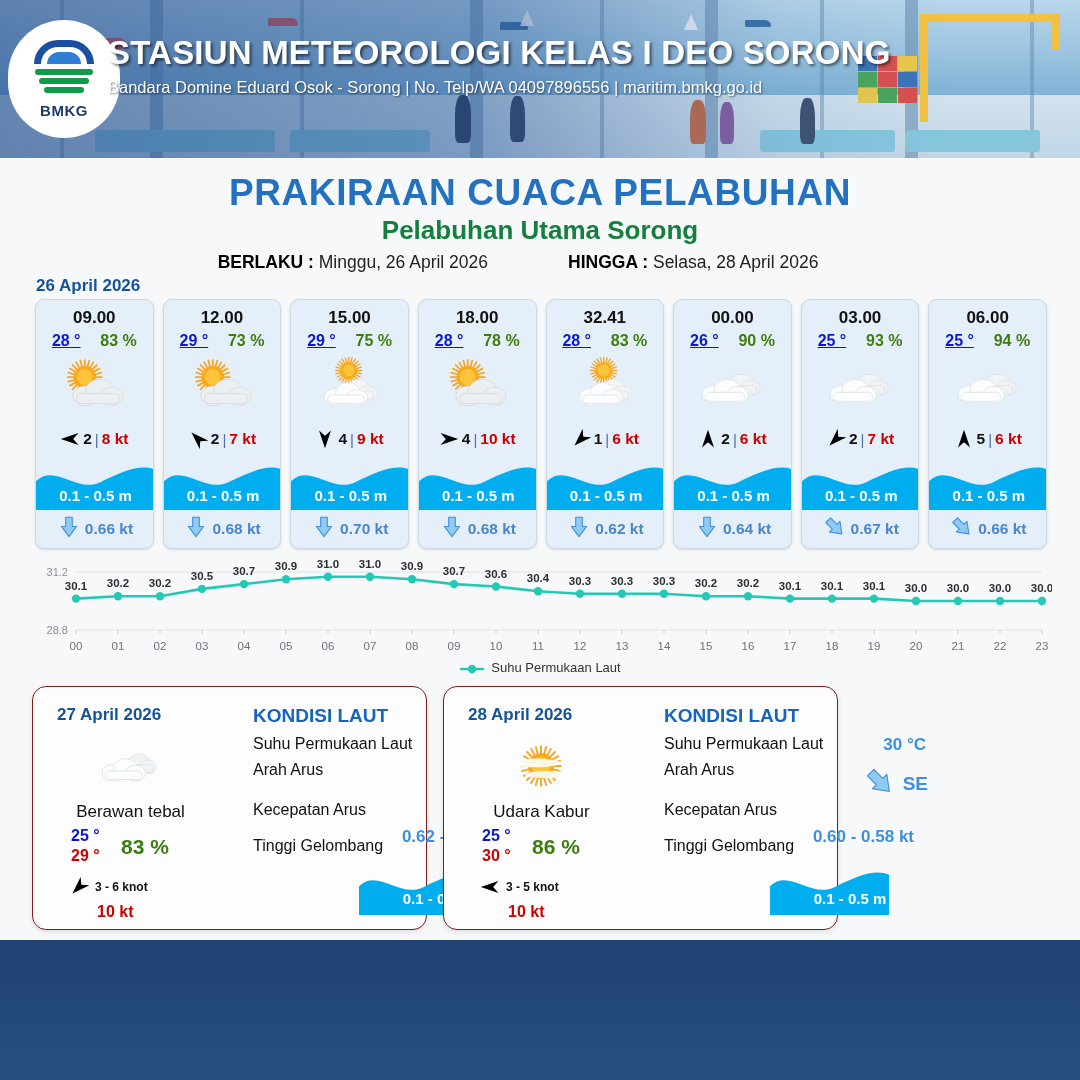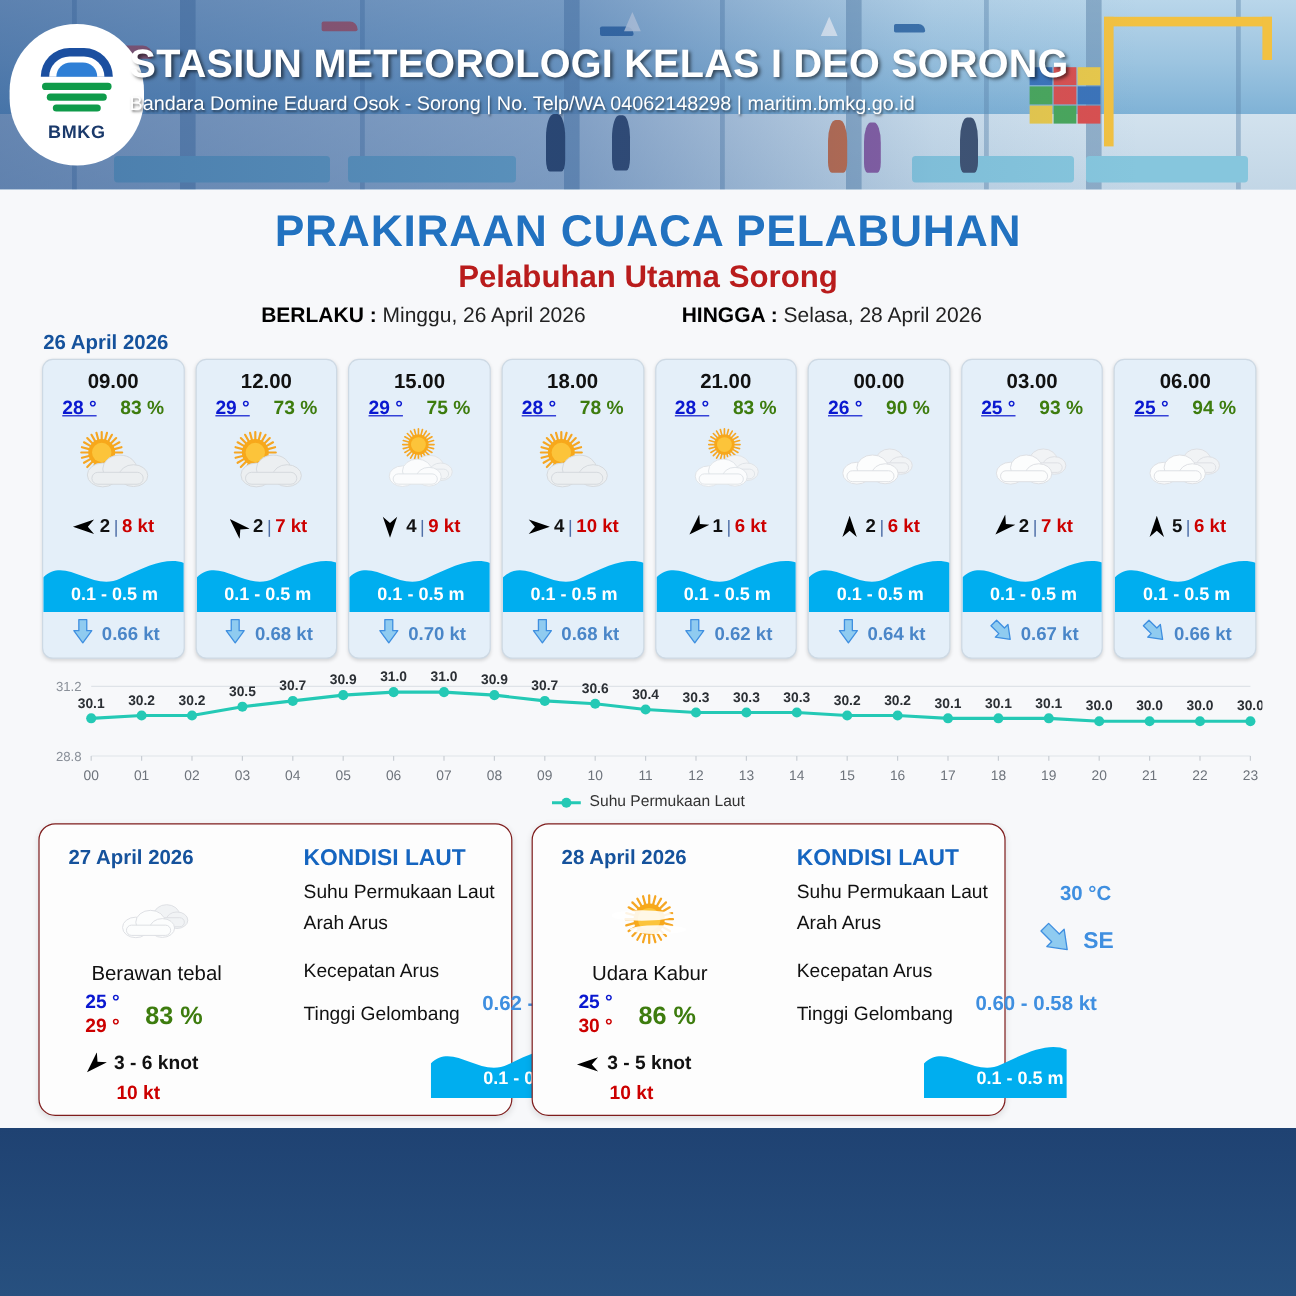--- a/index.html
+++ b/index.html
@@ -64,21 +64,21 @@
   .hdr-line3 { font-size:16.5px; margin-top:6px; text-shadow:1px 1px 2px rgba(0,0,0,.5); }
 
   
   .title-main {
     position:absolute; left:0; top:172px; width:1080px; text-align:center;
     font-size:37px; font-weight:bold; color:#2272c0; letter-spacing:.6px;
     text-shadow:1px 1px 1px rgba(255,255,255,.9);
   }
   .title-sub {
     position:absolute; left:0; top:215px; width:1080px; text-align:center;
-    font-size:26px; font-weight:bold; color:#b91c1c;
+    font-size:26px; font-weight:bold; color:#15803d;
   }
   .valid-row {
     position:absolute; left:0; top:252px; width:1036px;
     display:flex; justify-content:center; gap:80px; font-size:17.5px; color:#222;
   }
   .valid-row b { color:#000; }
 
   
   .date-label {
     position:absolute; left:36px; top:276px;
@@ -131,21 +131,21 @@
   .dc-date { position:absolute; left:24px; top:18px; font-size:17px; font-weight:bold; color:#15529c; }
   .dc-icon { position:absolute; left:52px; top:48px; width:90px; height:62px;
              display:flex; align-items:center; justify-content:center;}
   .dc-cond { position:absolute; left:0; top:115px; width:195px; text-align:center;
              font-size:17px; color:#111; }
   .dc-temps { position:absolute; left:38px; top:140px; }
   .dc-tmin { font-size:16px; font-weight:bold; color:#0a18d0; }
   .dc-tmax { font-size:16px; font-weight:bold; color:#cc0000; margin-top:2px;}
   .dc-hum { position:absolute; left:88px; top:148px; font-size:21px; font-weight:bold; color:#3d7c0e; }
   .dc-wind { position:absolute; left:36px; top:190px; display:flex; align-items:center; gap:6px; }
-  .dc-wind-txt { font-size:16px; font-weight:bold; color:#111; }
+  .dc-wind-txt { font-size:12px; font-weight:bold; color:#111; }
   .dc-gust { position:absolute; left:64px; top:216px; font-size:16px; font-weight:bold; color:#cc0000; }
 
   .dc-right { position:absolute; left:208px; top:18px; width:284px; height:212px; }
   .dc-kl { font-size:19px; font-weight:bold; color:#1565c0; margin-left:12px; }
   .dc-row { display:flex; align-items:center; margin-left:12px; margin-top:8px; }
   .dc-row-lbl { font-size:16px; color:#111; }
   .dc-sst { position:absolute; right:10px; top:30px; font-size:17px; font-weight:bold; color:#3f8fe0; }
   .dc-arus { position:absolute; right:8px; top:62px; display:flex; align-items:center; gap:8px;}
   .dc-arus-txt { font-size:19px; font-weight:bold; color:#3f8fe0; }
   .dc-spd { position:absolute; right:22px; top:122px; font-size:17px; font-weight:bold; color:#3f8fe0; }
@@ -222,21 +222,21 @@
       <div class="logo-bot">
         <div class="logo-wave" style="top:2px;width:58px;"></div>
         <div class="logo-wave" style="top:11px;width:50px;left:4px;"></div>
         <div class="logo-wave" style="top:20px;width:40px;left:9px;"></div>
       </div>
       <div class="logo-txt">BMKG</div>
     </div>
 
     <div class="hdr-text">
       <div class="hdr-line2">STASIUN METEOROLOGI KELAS I DEO SORONG</div>
-      <div class="hdr-line3">Bandara Domine Eduard Osok - Sorong | No. Telp/WA 04062148298 | maritim.bmkg.go.id</div>
+      <div class="hdr-line3">Bandara Domine Eduard Osok - Sorong | No. Telp/WA 04097896556 | maritim.bmkg.go.id</div>
     </div>
   </div>
 
   <div class="title-main">PRAKIRAAN CUACA PELABUHAN</div>
   <div class="title-sub">Pelabuhan Utama Sorong</div>
   <div class="valid-row">
     <div>
       <b>BERLAKU :</b>
       <span>Minggu, 26 April 2026</span>
     </div>
@@ -529,21 +529,21 @@
     <div class="c-cur">
       <span><svg width="22" height="22" viewBox="0 0 22 22">
     <g transform="rotate(0 11 11)">
       <polygon points="11,20.68 3.5199999999999996,10.56 7.7,10.56 7.7,1.3200000000000003 14.3,1.3200000000000003 14.3,10.56 18.48,10.56" fill="#8fcbf0" stroke="#3f8fe0" stroke-width="1.1" stroke-linejoin="round"></polygon>
     </g>
             </svg></span>
       <span class="c-cur-txt">0.68 kt</span>
     </div>
       </div>
       <div class="card">
-    <div class="c-time">21.00</div>
+    <div class="c-time">32.41</div>
     <div class="c-th">
       <span class="c-temp">28 °</span>
       <span class="c-hum">83 %</span>
     </div>
     <div class="c-icon">
           <svg width="66" height="66" viewBox="0 0 66 66">
             <line x1="40.0884" y1="16.5" x2="44.7216" y2="16.5" stroke="#f5a623" stroke-width="1.3860000000000001" stroke-linecap="round"></line>
             <line x1="39.801890717769" y1="18.676254058840037" x2="44.27721825613151" y2="19.875414458609036" stroke="#f5a623" stroke-width="1.3860000000000001" stroke-linecap="round"></line>
             <line x1="38.96188800518107" y1="20.7042" x2="42.97435690599514" y2="23.020799999999998" stroke="#f5a623" stroke-width="1.3860000000000001" stroke-linecap="round"></line>
             <line x1="37.62563665892897" y1="22.445636658928965" x2="40.901803797522476" y2="25.721803797522476" stroke="#f5a623" stroke-width="1.3860000000000001" stroke-linecap="round"></line>

